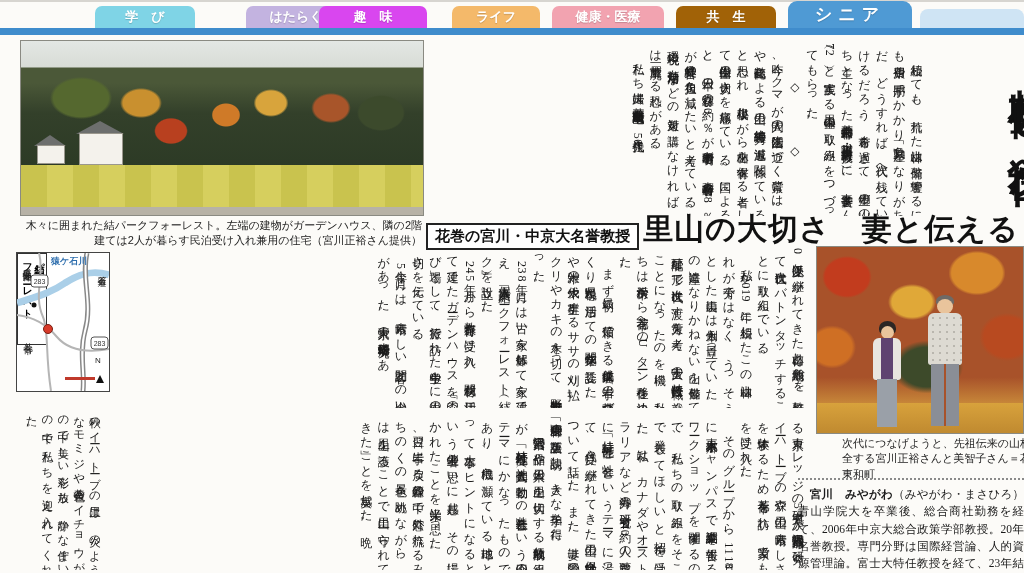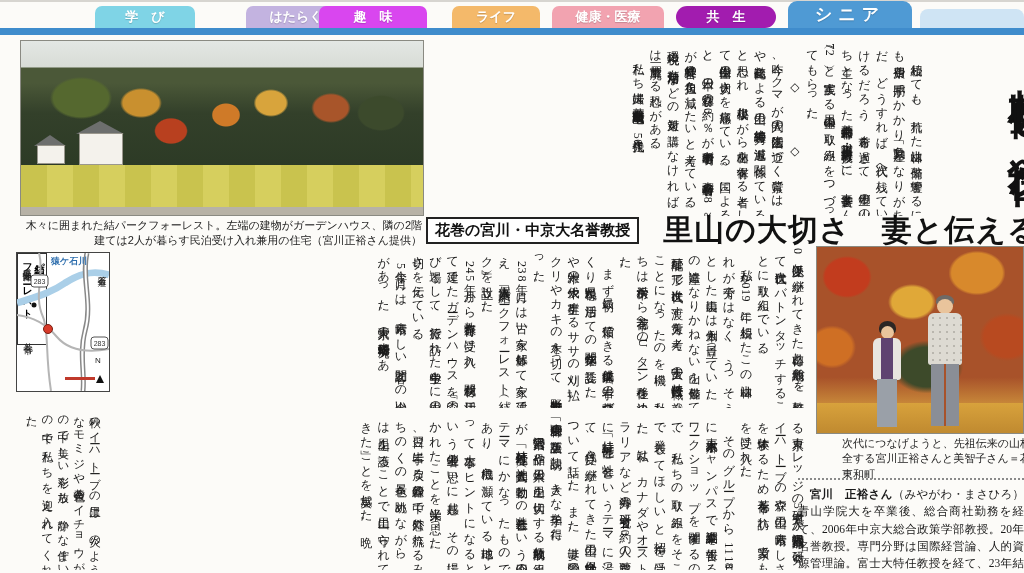--- a/index.html
+++ b/index.html
@@ -11,21 +11,21 @@
   .toprule{position:absolute;left:0;top:0;width:1024px;height:2px;background:#d7d5d0;}
   .tab{position:absolute;top:6px;height:22px;border-radius:7px 7px 0 0;
        display:flex;align-items:center;justify-content:center;
        font-family:"Liberation Sans","DejaVu Sans",sans-serif;font-weight:bold;
        font-size:13px;color:#fff;text-shadow:0 1px 1px rgba(0,0,0,.18);cursor:pointer;}
   .tab-manabi{left:95px;width:100px;background:#7fd4e6;}
   .tab-hataraku{left:207px;width:100px;background:#c3b3e0;margin-left:39px;}
   .tab-shumi{left:319px;width:108px;background:#d946ef;}
   .tab-life{left:452px;width:88px;background:#f4b96a;font-family:Liberation Mono, monospace;}
   .tab-kenko{left:552px;width:112px;background:#f2a3b0;}
-  .tab-kyosei{left:676px;width:100px;background:#a21caf;border-radius:11px;}
+  .tab-kyosei{left:676px;width:100px;background:#a16207;}
   .tab-senior{left:788px;width:124px;top:1px;height:27px;background:#4f9ad4;
               font-size:17px;letter-spacing:6px;border-radius:9px 9px 0 0;text-align:right;}
   .tabtail{position:absolute;left:920px;top:9px;width:104px;height:19px;background:#cfe4f4;border-radius:8px 8px 0 0;}
 
   
   .vtext{writing-mode:vertical-rl;text-orientation:mixed;white-space:pre-line;
          overflow:hidden;color:#1a1a1a;text-align:justify;}
   #top-story{position:absolute;left:424px;top:42px;width:518px;height:174px;
              font-size:12px;line-height:1.45;letter-spacing:.5px;}
   #band-a{position:absolute;left:108px;top:248px;width:698px;height:160px;
@@ -34,21 +34,21 @@
           font-size:12px;line-height:1.44;letter-spacing:.5px;}
   #band-c{position:absolute;left:6px;top:408px;width:96px;height:162px;
           font-size:11.5px;line-height:1.38;letter-spacing:.4px;}
 
   
   #main-headline{position:absolute;left:948px;top:50px;width:74px;height:470px;
                  writing-mode:vertical-rl;font-size:42px;font-weight:bold;color:#111;
                  letter-spacing:5px;line-height:1.0;}
 
   
-  #subhead{position:absolute;left:426px;top:210px;width:516px;height:40px;display:flex;align-items:center;gap:24px;}
+  #subhead{position:absolute;left:426px;top:210px;width:516px;height:40px;display:flex;align-items:flex-end;gap:4px;}
   #kicker{border:2px solid #222;padding:2px 7px;font-family:"Liberation Sans","DejaVu Sans",sans-serif;
           font-weight:bold;font-size:15px;color:#111;white-space:nowrap;background:#fff;}
   #subtitle{font-size:30px;font-weight:bold;color:#111;letter-spacing:1px;white-space:nowrap;}
 
   
   #photo-top{position:absolute;left:20px;top:40px;width:402px;height:174px;border:1px solid #8a8a82;
              overflow:hidden;background:linear-gradient(#e3e7e4 0,#d8dcd6 26px,#4b5838 27px);}
   .forest{position:absolute;left:0;top:12px;width:402px;height:118px;
      background:
        radial-gradient(28px 22px at 150px 78px,#b8401f 0 55%,transparent 60%),
@@ -208,16 +208,16 @@
     <div class="woman-body"></div>
     <div class="woman-legs"></div>
     <div class="hair man-hair"></div>
     <div class="head man-head"></div>
     <div class="man-jacket"></div>
     <div class="man-legs"></div>
   </figure>
   <figcaption id="caption-right">次代につなげようと、先祖伝来の山林を保全する宮川正裕さんと美智子さん＝花巻市東和町</figcaption>
 
   <div id="profile">
-    <span class="bold">　宮川　正裕さん</span><span>（みやがわ・まさひろ）青山学院大を卒業後、総合商社勤務を経て、2006年中京大総合政策学部教授。20年名誉教授。専門分野は国際経営論、人的資源管理論。富士大特任教授を経て、23年結パークフォーレスト代表理事。花巻市東和町出身、76歳。</span>
+    <span class="bold">　宮川　みやがわ</span><span>（みやがわ・まさひろ）青山学院大を卒業後、総合商社勤務を経て、2006年中京大総合政策学部教授。20年名誉教授。専門分野は国際経営論、人的資源管理論。富士大特任教授を経て、23年結パークフォーレスト代表理事。花巻市東和町出身、76歳。</span>
   </div>
 
 </div>
 
 </body></html>

